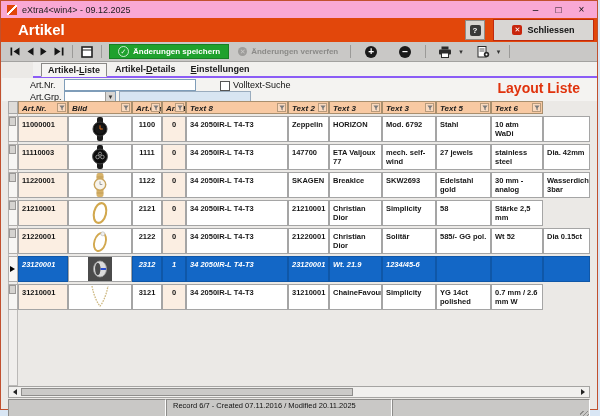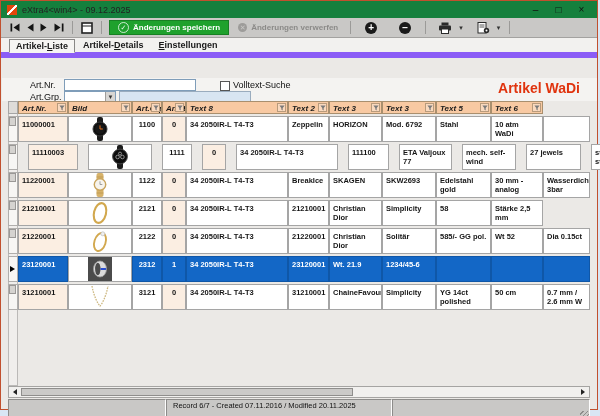--- a/index.html
+++ b/index.html
@@ -7,21 +7,21 @@
     width:600px; height:416px; position:relative; overflow:hidden;
     background:#D9E6F4;
     font-family:"Liberation Sans","DejaVu Sans",sans-serif;
     -webkit-font-smoothing:antialiased;
   }
   .window {
     position:absolute; left:0; top:0; width:598px; height:410px;
     background:#EBE9E6; border:1px solid #C1502E; box-sizing:border-box;
   }
   
-  .titlebar { height:17px; display:flex; align-items:center; padding:0 4px; background:#15803d; }
+  .titlebar { height:17px; display:flex; align-items:center; padding:0 4px; background:#f9a8d4; }
   .app-icon { width:10px; height:10px; margin:0 5px 0 2px; background:#E2470B;
     background-image:linear-gradient(135deg, transparent 42%, #fff 42%, #fff 58%, transparent 58%); }
   .title-text { font-size:9px; color:#222; }
   .win-controls { margin-left:auto; display:flex; gap:12px; padding-right:6px; }
   .wc { font-size:10px; color:#111; width:11px; text-align:center; line-height:15px; cursor:default; }
   
   .appheader { height:24px; background:var(--accent-orange,#E2470B); position:relative; }
   .apptitle { position:absolute; left:17px; top:3px; font-size:15px; font-weight:bold; color:#fff; }
   .helpbtn { position:absolute; right:112px; top:2px; width:20px; height:20px; background:#D8D6D3;
     border:1px solid #8F8D8A; display:flex; align-items:center; justify-content:center; padding:0; }
@@ -45,21 +45,21 @@
   .tb-discard { background:transparent; border:none; color:#8B8A88; font-family:inherit; font-size:8px;
     font-weight:bold; display:flex; align-items:center; gap:4px; padding:0 7px; }
   .circ-x { width:9px; height:9px; background:#9D9C9A; border-radius:50%; color:#C9C8C6;
     font-size:7px; line-height:9px; text-align:center; font-weight:bold; }
   .circle-btn { width:12px; height:12px; background:#1A1A1A; border-radius:50%; color:#fff;
     font-size:10px; font-weight:bold; line-height:11px; text-align:center; display:block; }
   .chev { font-size:7px; color:#333; background:none; border:none; padding:0 4px; }
   .navsvg { display:block; }
   
   .tabbar { height:14px; background:#F2F1EF; border-bottom:6px solid #8b5cf6;
-    padding-left:8px; display:flex; align-items:flex-end; }
+    padding-left:8px; display:flex; align-items:flex-end;margin-left:32px; }
   .tab { font-size:9px; font-weight:bold; color:#1a1a1a; padding:1px 6px; margin-right:1px;
     border:1px solid transparent; white-space:nowrap; }
   .tab.active { background:#F6F5F3; border-color:#898886; border-bottom-color:#F6F5F3; margin-bottom:-1px; }
   
   .search { position:absolute; left:1px; top:77px; width:595px; height:23px; background:#F4F3F1; }
   .slabel { position:absolute; font-size:9px; color:#111; top:1px; }
   .sinput { position:absolute; height:12px; border:1px solid #7F9DB9; background:#fff;
     font-family:inherit; font-size:9px; padding:0 2px; top:0; box-sizing:border-box; }
   .sinput.blue { background:#D8E5F2; border-color:#9AACBE; }
   .scombo { position:absolute; height:12px; border:1px solid #7F9DB9; background:#fff; top:0; box-sizing:border-box; }
@@ -80,21 +80,21 @@
   .ghead { background:#DEDCD9; border:1px solid #A5A5A5; box-sizing:border-box; height:13px; }
   .fbox { position:absolute; right:1px; top:1px; width:9px; height:9px; background:#FAD9BE;
     border:1px solid #B89B7C; box-sizing:border-box; display:flex; align-items:center; justify-content:center; }
   .c { background:#fff; border:1px solid #A5A5A5; padding:3px 3px 0 3px; font-size:7.5px; font-weight:bold;
     color:#151515; line-height:1.25; overflow:hidden; height:26px; box-sizing:border-box; }
   .c.peach { background:var(--cell-peach,#FBEEE2); }
   .c.center { text-align:center; }
   .c.bild { display:flex; align-items:center; justify-content:center; padding:0; }
   .gcell { position:relative; background:#F7F6F4; border:1px solid #B0AEAC; box-sizing:border-box; height:26px; }
   .gbox { position:absolute; left:0px; top:0px; width:5px; height:7px; background:#D5D3D0; border:1px solid #9A9896; }
-  .trow.selected .c { background:var(--selection-blue,#1367C6); color:#fff; border-color:#0F57A8; }
+  .trow.selected .c { background:var(--selection-blue,#1367C6); color:#fff; border-color:#0F57A8;font-style:italic; }
   .trow.selected .c.bild { background:#fff; border-color:#A5A5A5; }
   .marker { position:absolute; left:1px; top:50%; transform:translateY(-50%); width:0; height:0;
     border-left:5px solid #000; border-top:3.5px solid transparent; border-bottom:3.5px solid transparent; }
   .imgbox { display:flex; align-items:center; justify-content:center; }
   
   .hscroll { position:absolute; left:7px; top:385px; width:582px; height:12px;
     background:#F1F0EE; border:1px solid #A5A4A2; box-sizing:border-box; }
   .hs-arrow { position:absolute; top:1px; width:10px; height:8px; display:flex;
     align-items:center; justify-content:center; }
   .hs-arrow.left { left:1px; } .hs-arrow.right { right:1px; }
@@ -118,20 +118,30 @@
   <div class="titlebar">
     <span class="app-icon"></span>
     <span class="title-text">eXtra4&lt;win4&gt;  -  09.12.2025</span>
     <span class="win-controls">
       <span class="wc">–</span>
       <span class="wc">□</span>
       <span class="wc">×</span>
     </span>
   </div>
 
+  <div class="appheader">
+    <span class="apptitle">Artikel</span>
+    <button class="helpbtn">
+      <span class="help-ico">?</span>
+    </button>
+    <button class="closebtn">
+      <span class="x-ico">✕</span>
+      <span>Schliessen</span>
+    </button>
+  </div>
 
   <div class="toolbar">
     <button class="tb-btn">
         <svg class="navsvg" width="10" height="9" viewBox="0 0 10 9">
           <rect x="0.5" y="0.5" width="1.7" height="8" fill="#141414"></rect>
           <path d="M9.5 0.5 L3.5 4.5 L9.5 8.5 Z" fill="#141414"></path>
         </svg>
       </button>
     <button class="tb-btn">
         <svg class="navsvg" width="8" height="9" viewBox="0 0 8 9">
@@ -207,21 +217,21 @@
       <span class="scheckbox" style="left:218px"></span>
       <span class="slabel" style="left:231px">Volltext-Suche</span>
     </div>
     <div class="srow" style="top:13px">
       <span class="slabel" style="left:28px">Art.Grp.</span>
       <span class="scombo" style="left:62px;width:52px">
           <span class="combo-arrow">▼</span>
         </span>
       <input class="sinput blue" style="left: 117px; width: 132px;" value="">
     </div>
-    <span class="listtitle">Artikel WaDi</span>
+    <span class="listtitle">Layout Liste</span>
   </div>
 
   <div class="gstrip"></div>
   <div class="table" id="table">
       <div class="trow" style="grid-template-columns: 10px 50px 64px 30px 24px 102px 41px 53px 54px 55px 52px 47px;">
         <div class="ghead"></div>
         <div class="hcell"><span>Art.Nr.</span><span class="fbox">
             <svg width="6" height="6" viewBox="0 0 8 8">
               <path d="M0.5 0.8 H7.5 L4.9 3.9 V7.2 L3.1 5.9 V3.9 Z" fill="#7A7A7A"></path>
             </svg>
@@ -290,40 +300,40 @@
         <div class="c center">1100</div>
         <div class="c peach center">0</div>
         <div class="c">34 2050IR-L T4-T3</div>
         <div class="c">Zeppelin</div>
         <div class="c">HORIZON</div>
         <div class="c">Mod. 6792</div>
         <div class="c">Stahl</div>
         <div class="c">10 atm WaDi</div>
         <div class="c"></div>
       </div>
-      <div class="trow" style="grid-template-columns: 10px 50px 64px 30px 24px 102px 41px 53px 54px 55px 52px 47px; gap: 10px;">
+      <div class="trow" style="grid-template-columns: 10px 50px 64px 30px 24px 102px 41px 53px 54px 55px 52px 47px;">
         <div class="gcell">
           <span class="gbox"></span>
         </div>
         <div class="c peach">11110003</div>
         <div class="c bild">
           <span class="imgbox">
             <svg width="22" height="24" viewBox="0 0 22 24">
               <rect x="8" y="0" width="6" height="24" rx="2" fill="#1b1b1b"></rect>
               <circle cx="11" cy="11.5" r="7.4" fill="#0c0c0c" stroke="#444"></circle>
               <circle cx="8.6" cy="12" r="1.8" fill="none" stroke="#bdbdbd" stroke-width="0.7"></circle>
               <circle cx="13.4" cy="12" r="1.8" fill="none" stroke="#bdbdbd" stroke-width="0.7"></circle>
               <circle cx="11" cy="8.6" r="1.5" fill="none" stroke="#bdbdbd" stroke-width="0.7"></circle>
             </svg>
           </span>
         </div>
         <div class="c center">1111</div>
         <div class="c peach center">0</div>
         <div class="c">34 2050IR-L T4-T3</div>
-        <div class="c">111100</div>
+        <div class="c">147700</div>
         <div class="c">ETA Valjoux 77</div>
         <div class="c">mech. self-wind</div>
         <div class="c">27 jewels</div>
         <div class="c">stainless steel</div>
         <div class="c">Dia. 42mm</div>
       </div>
       <div class="trow" style="grid-template-columns: 10px 50px 64px 30px 24px 102px 41px 53px 54px 55px 52px 47px;">
         <div class="gcell">
           <span class="gbox"></span>
         </div>
@@ -336,22 +346,22 @@
               <line x1="7.5" y1="20" x2="14.5" y2="20" stroke="#B8924C" stroke-width="0.7"></line>
               <circle cx="11" cy="11.5" r="6.4" fill="#C9A45C"></circle>
               <circle cx="11" cy="11.5" r="5" fill="#F7F4ED"></circle>
               <path d="M11 11.5 L11 8.3 M11 11.5 L13.3 11.5" stroke="#8a8a8a" stroke-width="0.8"></path>
             </svg>
           </span>
         </div>
         <div class="c center">1122</div>
         <div class="c peach center">0</div>
         <div class="c">34 2050IR-L T4-T3</div>
+        <div class="c">SKAGEN</div>
         <div class="c">BreakIce</div>
-        <div class="c">SKAGEN</div>
         <div class="c">SKW2693</div>
         <div class="c">Edelstahl gold</div>
         <div class="c">30 mm - analog</div>
         <div class="c">Wasserdicht 3bar</div>
       </div>
       <div class="trow" style="grid-template-columns: 10px 50px 64px 30px 24px 102px 41px 53px 54px 55px 52px 47px; border-radius: 6px;">
         <div class="gcell">
           <span class="gbox"></span>
         </div>
         <div class="c peach">21210001</div>
@@ -432,21 +442,20 @@
             </svg>
           </span>
         </div>
         <div class="c center">3121</div>
         <div class="c peach center">0</div>
         <div class="c">34 2050IR-L T4-T3</div>
         <div class="c">31210001</div>
         <div class="c">ChaineFavour</div>
         <div class="c">Simplicity</div>
         <div class="c">YG 14ct polished</div>
-        <div class="c">50 cm</div>
         <div class="c">0.7 mm / 2.6 mm W</div>
       </div>
     </div>
 
   <div class="hscroll">
     <span class="hs-arrow left">
         <span class="tri-l"></span>
       </span>
     <span class="hs-thumb"></span>
     <span class="hs-arrow right">

